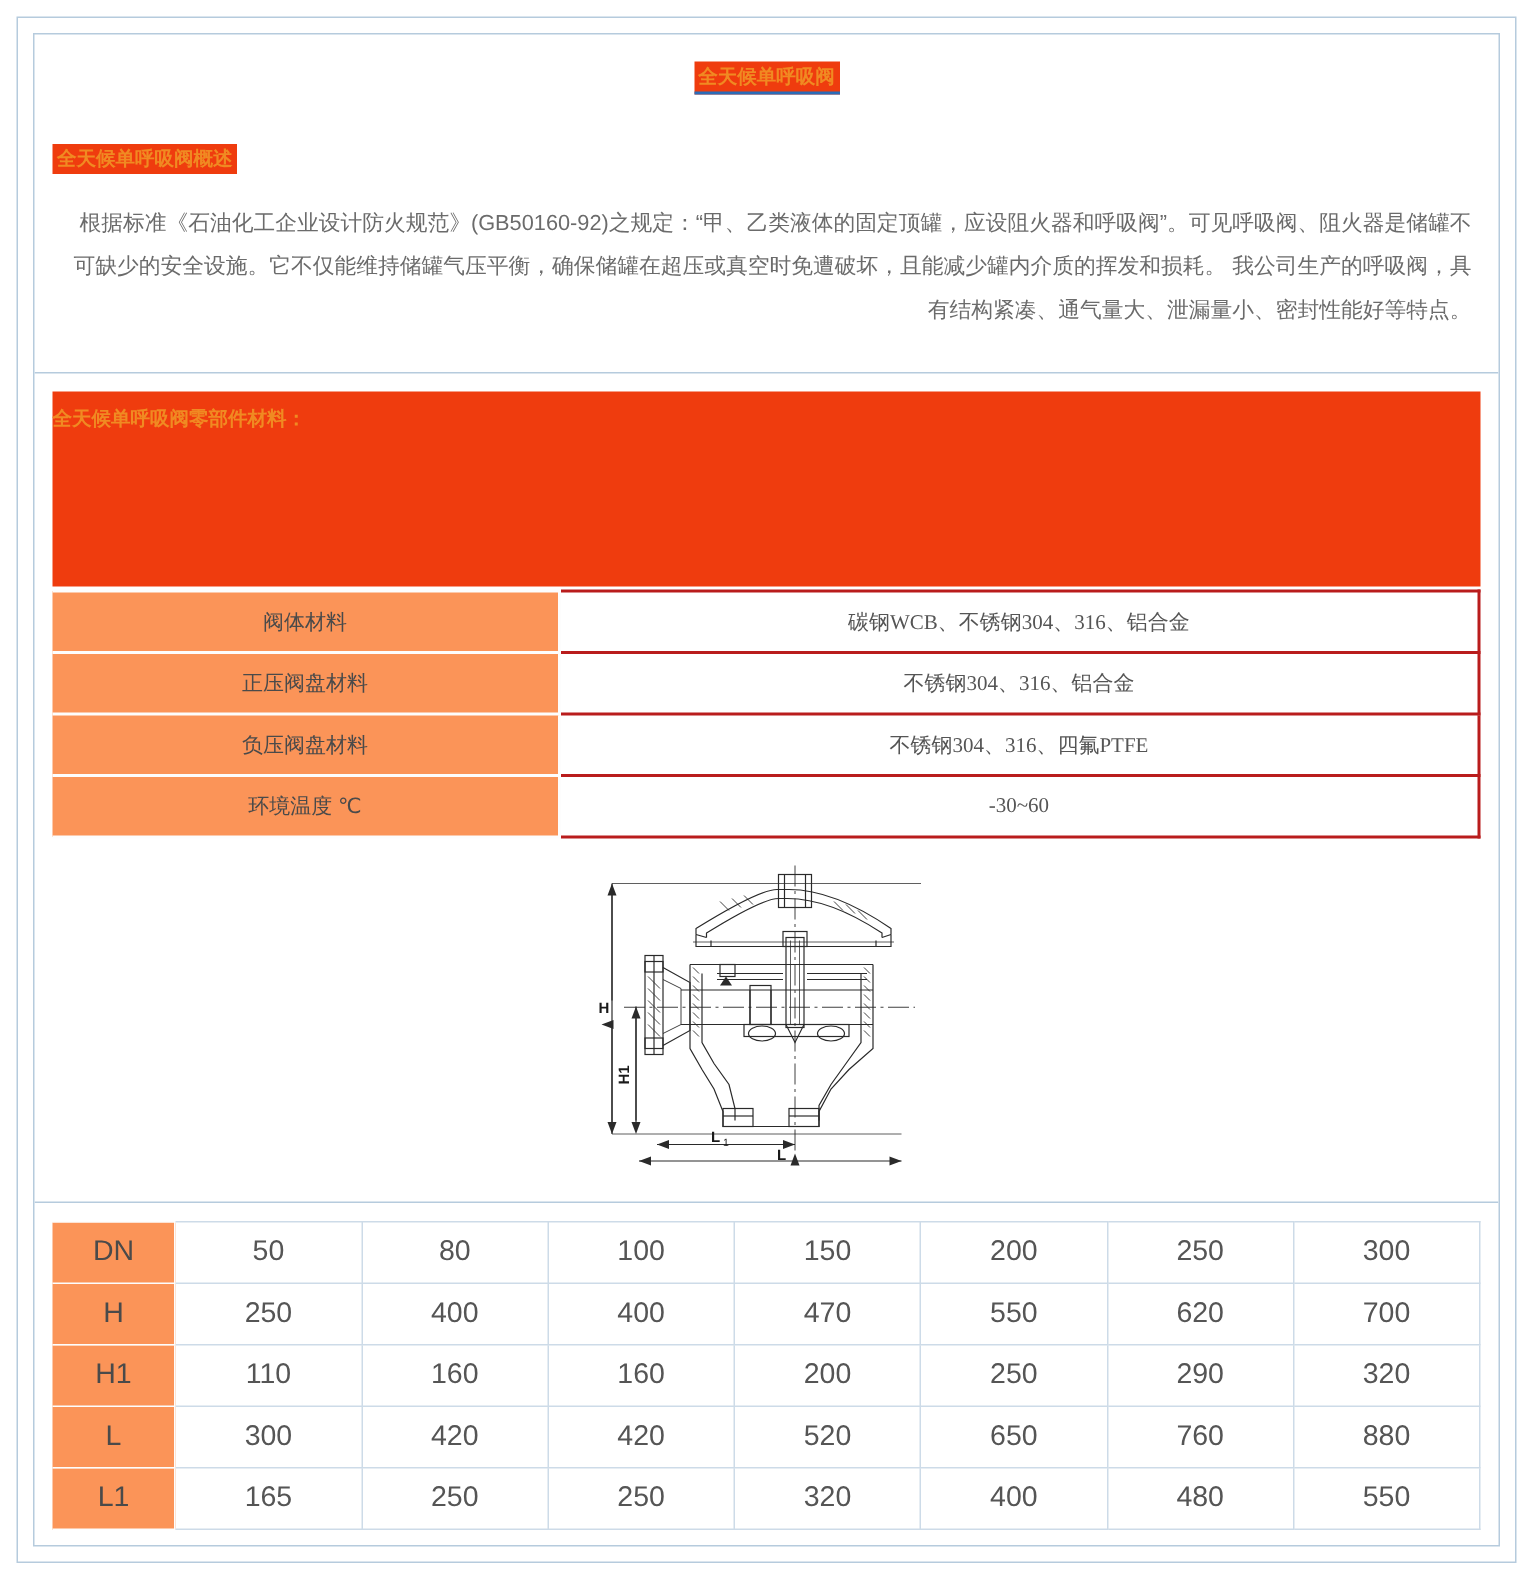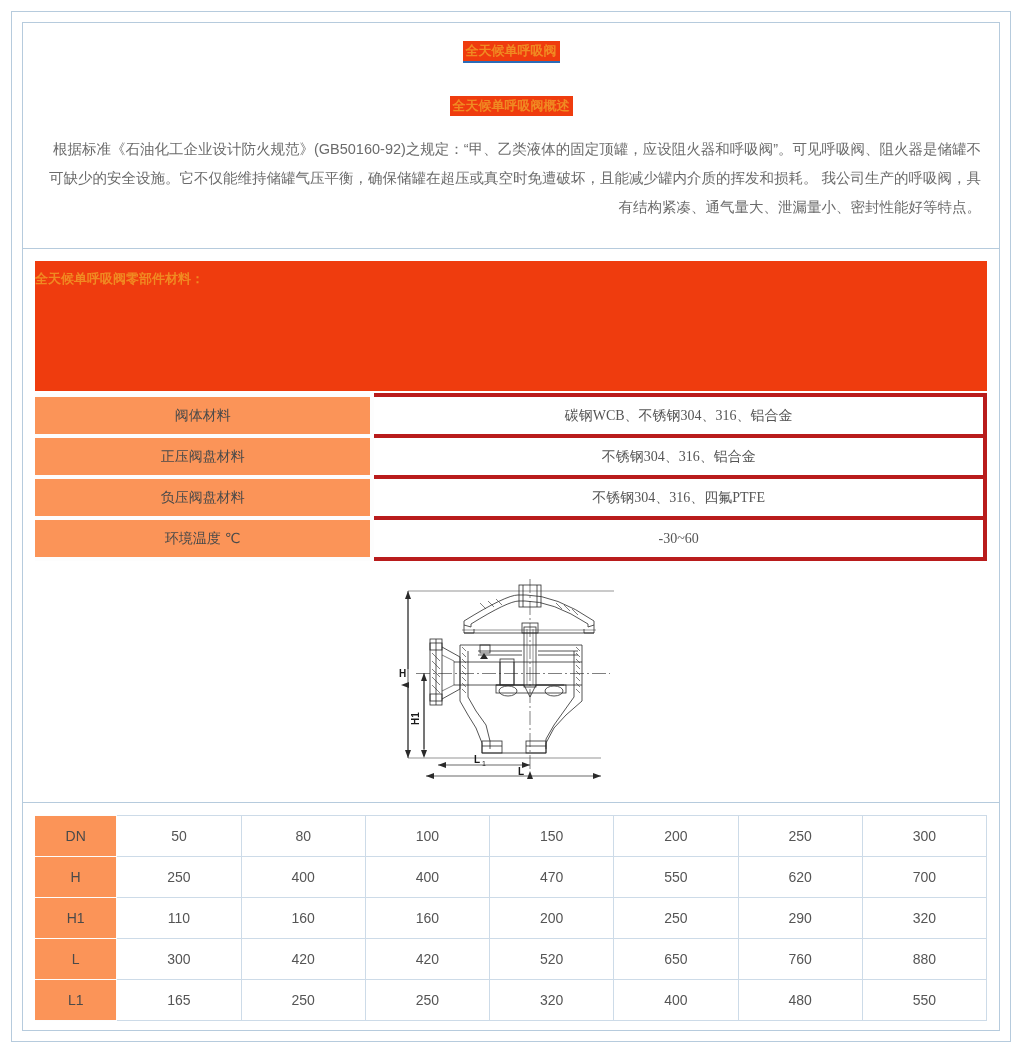--- a/index.html
+++ b/index.html
@@ -49,21 +49,20 @@
     background: #ef3c0e;
     color: #f08a22;
     font-size: 13px;
     font-weight: bold;
     line-height: 18px;
     padding: 1px 3px;
     border-bottom: 2px solid #2b6cb8;
     letter-spacing: 0px;
   }
   .sub-title-wrap {
-    text-align: center;
     padding: 33px 0 0 0;
   }
   .sub-title {
     display: inline-block;
     background: #ef3c0e;
     color: #f08a22;
     font-size: 13px;
     font-weight: bold;
     line-height: 18px;
     padding: 1px 3px;
@@ -101,21 +100,21 @@
     border-collapse: collapse;
     table-layout: fixed;
     margin-top: 2px;
   }
   table.mat-table td {
     height: 41px;
     font-size: 14px;
     color: #555555;
     text-align: center;
     vertical-align: middle;
-    border: 4px solid #b91c1c;
+    border: 2px solid #b91c1c;
     margin-left: 45px;
   }
   table.mat-table td.lbl {
     width: 35.5%;
     background: #fb9458;
     color: #4a4a4a;
     border-color: #fdfdfd;
     border-left: none;
   }
   table.mat-table td.val {
@@ -148,21 +147,21 @@
     line-height: 18px;
     padding: 1px 3px;
   }
   table.dim-table {
     width: 100%;
     border-collapse: collapse;
     table-layout: fixed;
   }
   table.dim-table td {
     height: 41px;
-    font-size: 14px;
+    font-size: 19px;
     color: #555555;
     text-align: center;
     vertical-align: middle;
     border: 1px solid #cddbe8;
   }
   table.dim-table td.rowhdr {
     width: 8.6%;
     background: #fb9458;
     color: #4a4a4a;
     border-color: #fdfdfd;

